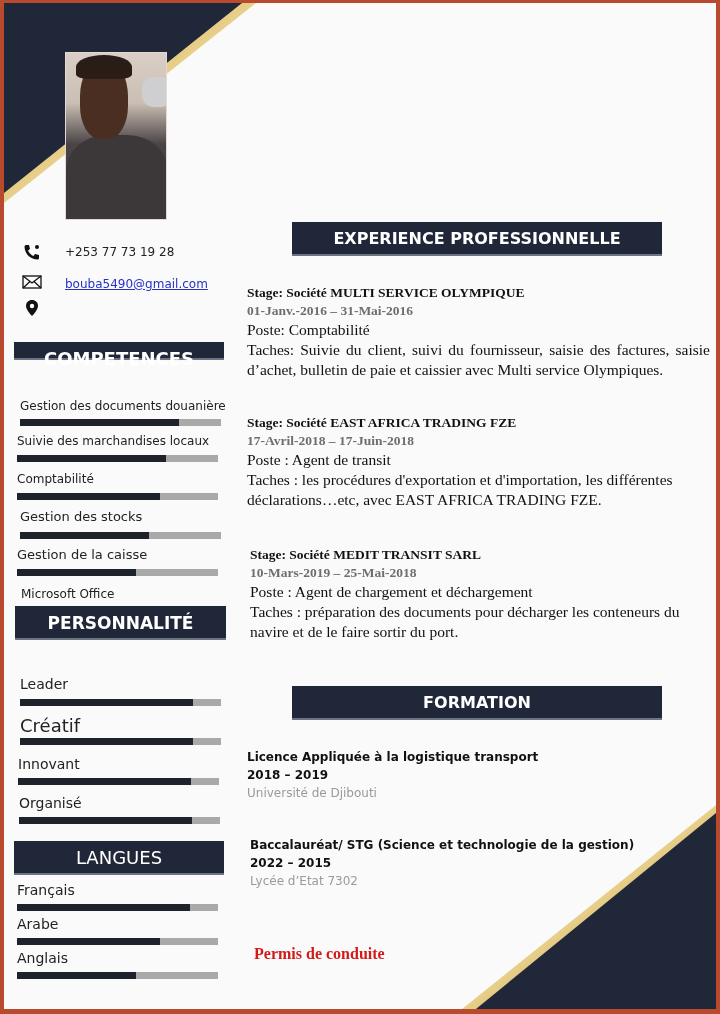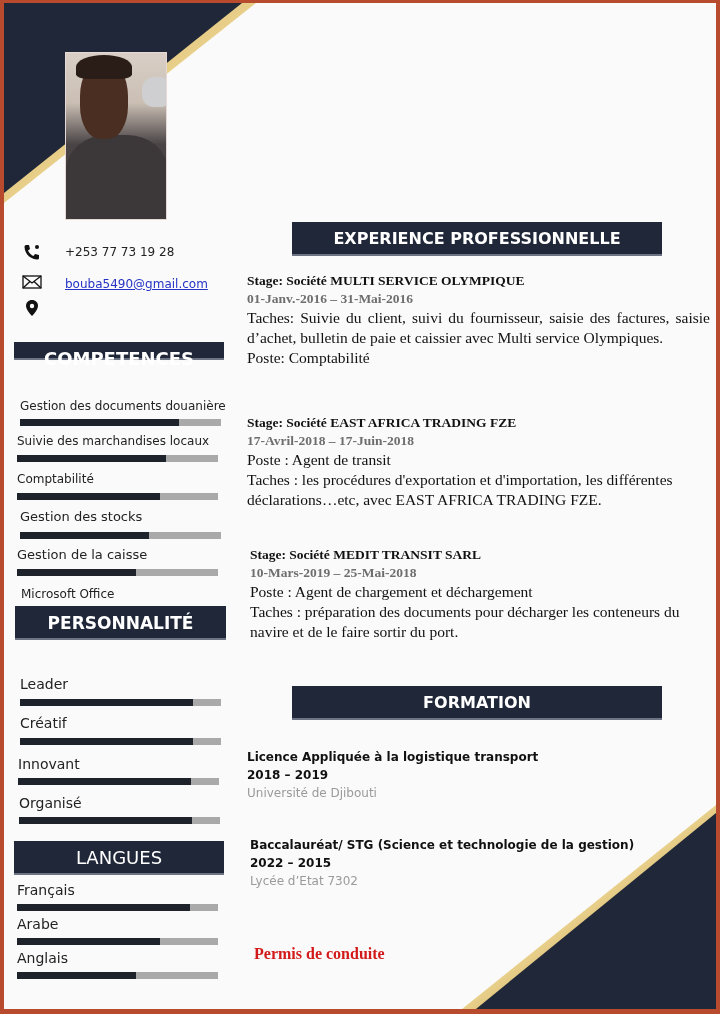--- a/index.html
+++ b/index.html
@@ -154,21 +154,21 @@
 
   <div class="sec-head" style="left:11px; top:603px; width:211px; height:34px; font-size:17px; line-height:34px;">PERSONNALITÉ</div>
 
   <div class="skill" style="left:16px; top:673px; width:202px; height:36px;">
     <span class="lbl" style="font-size:14px;">Leader</span>
     <div class="bar" style="top:23px; left:0; width:201px;">
         <div class="fill" style="width:86%;"></div>
       </div>
   </div>
   <div class="skill" style="left:16px; top:712px; width:202px; height:36px;">
-    <span class="lbl" style="font-size:14px;">Créatif</span>
+    <span class="lbl" style="font-size:18px;">Créatif</span>
     <div class="bar" style="top:23px; left:0; width:201px;">
         <div class="fill" style="width:86%;"></div>
       </div>
   </div>
   <div class="skill" style="left:14px; top:753px; width:202px; height:36px;">
     <span class="lbl" style="font-size:14px;">Innovant</span>
     <div class="bar" style="top:22px; left:0; width:201px;">
         <div class="fill" style="width:86%;"></div>
       </div>
   </div>
@@ -195,25 +195,25 @@
   </div>
   <div class="skill" style="left:13px; top:947px; width:202px; height:32px;">
     <span class="lbl" style="font-size:14px;">Anglais</span>
     <div class="bar" style="top:22px; left:0; width:201px;">
         <div class="fill" style="width:59%;"></div>
       </div>
   </div>
 
   <div class="sec-head" style="left:288px; top:219px; width:370px; height:34px; font-size:16px; line-height:34px;">EXPERIENCE PROFESSIONNELLE</div>
 
-  <div class="exp" style="top:269px;">
+  <div class="exp" style="top:281px;">
     <div class="t">Stage:  Société MULTI SERVICE OLYMPIQUE</div>
     <div class="d">01-Janv.-2016  – 31-Mai-2016</div>
+    <div class="p">Poste: Comptabilité</div>
     <div class="p j">Taches: Suivie du client, suivi du fournisseur, saisie des factures, saisie d’achet, bulletin de paie et caissier avec Multi service Olympiques.</div>
-    <div class="p">Poste: Comptabilité</div>
   </div>
 
   <div class="exp" style="top:411px; width:430px;">
     <div class="t">Stage: Société EAST AFRICA TRADING FZE</div>
     <div class="d">17-Avril-2018  –  17-Juin-2018</div>
     <div class="p">Poste : Agent de transit</div>
     <div class="p">Taches : les procédures d'exportation et d'importation, les différentes déclarations…etc, avec EAST AFRICA TRADING FZE.</div>
   </div>
 
   <div class="exp" style="top:543px; left:246px; width:460px;">

